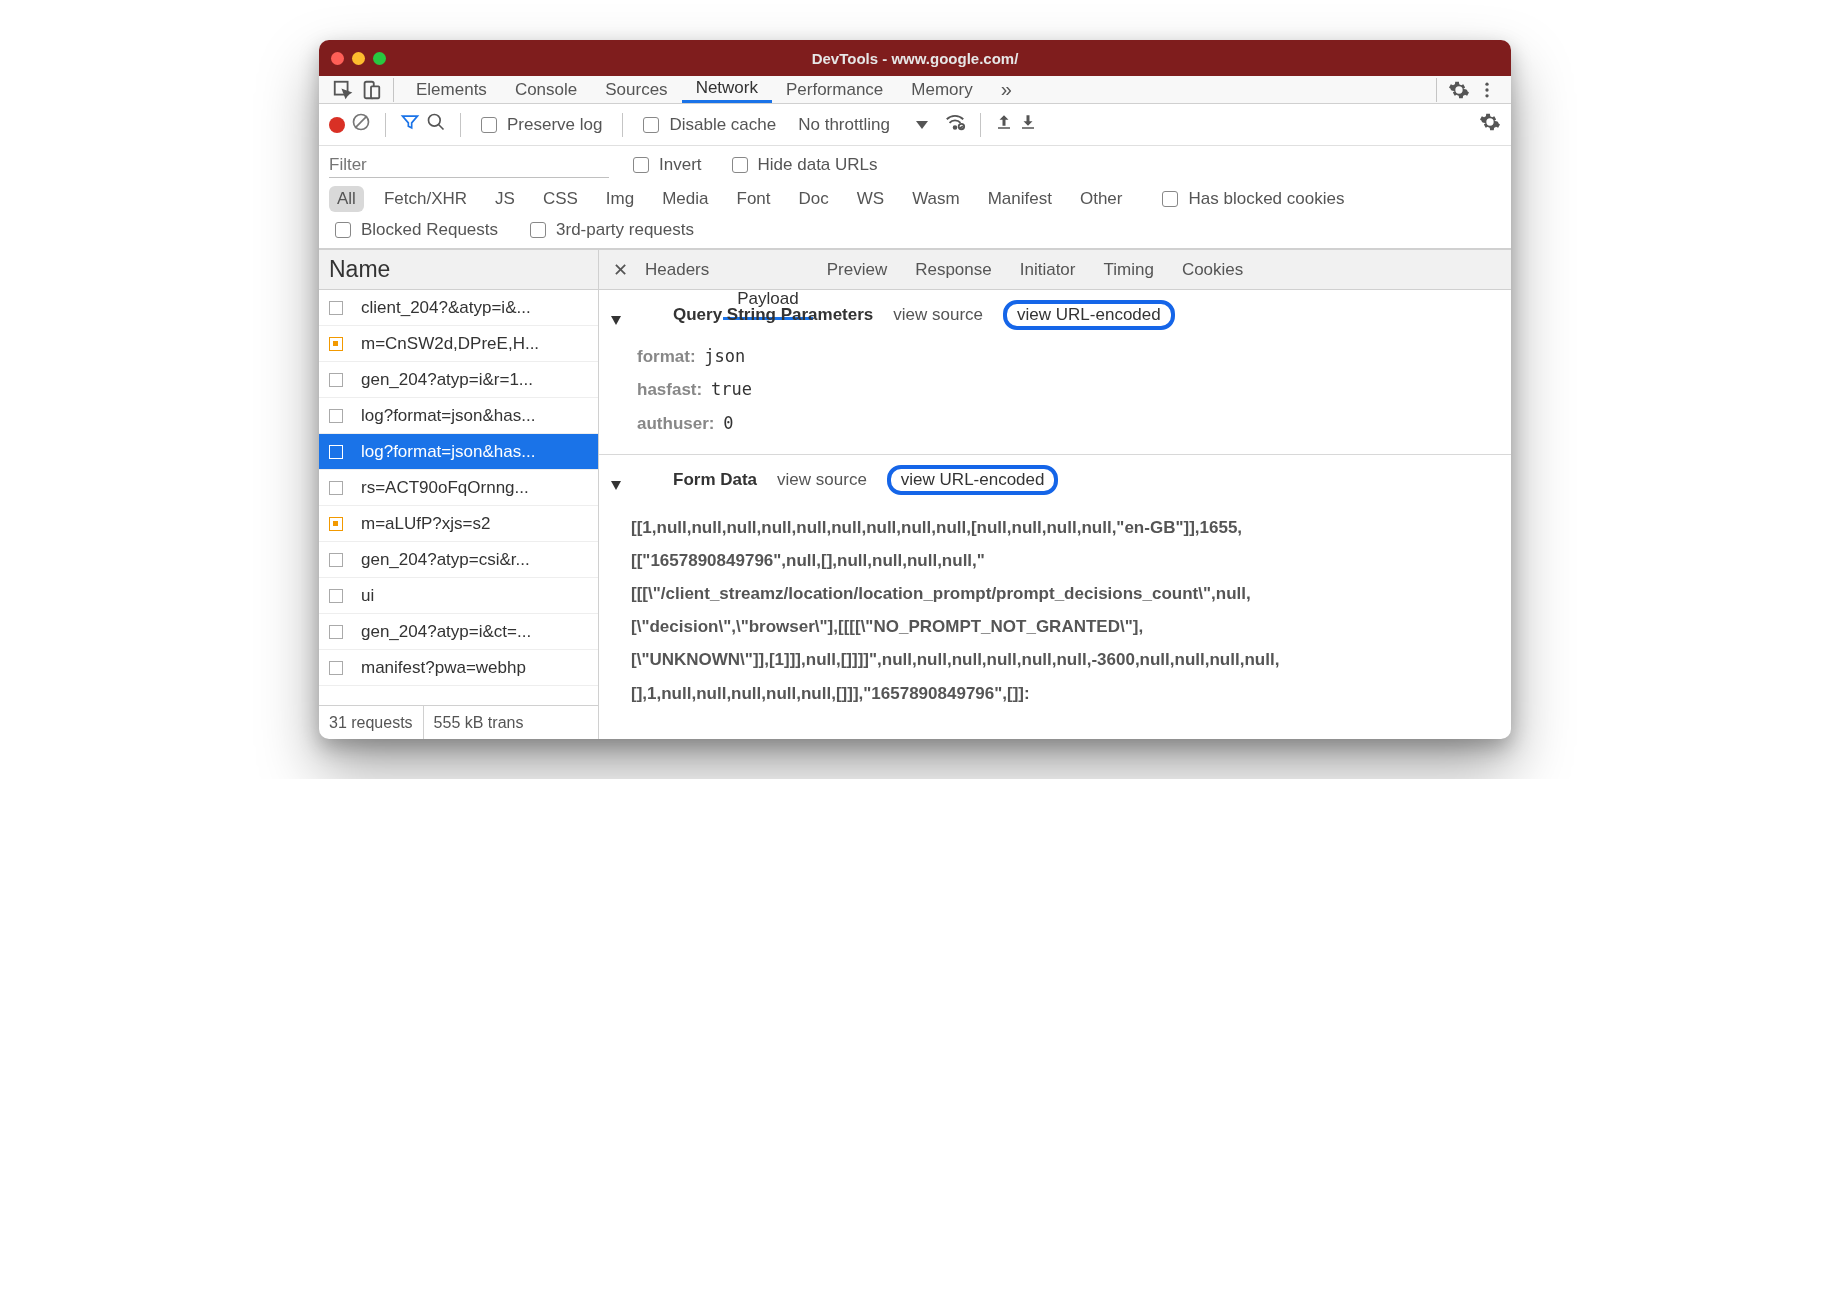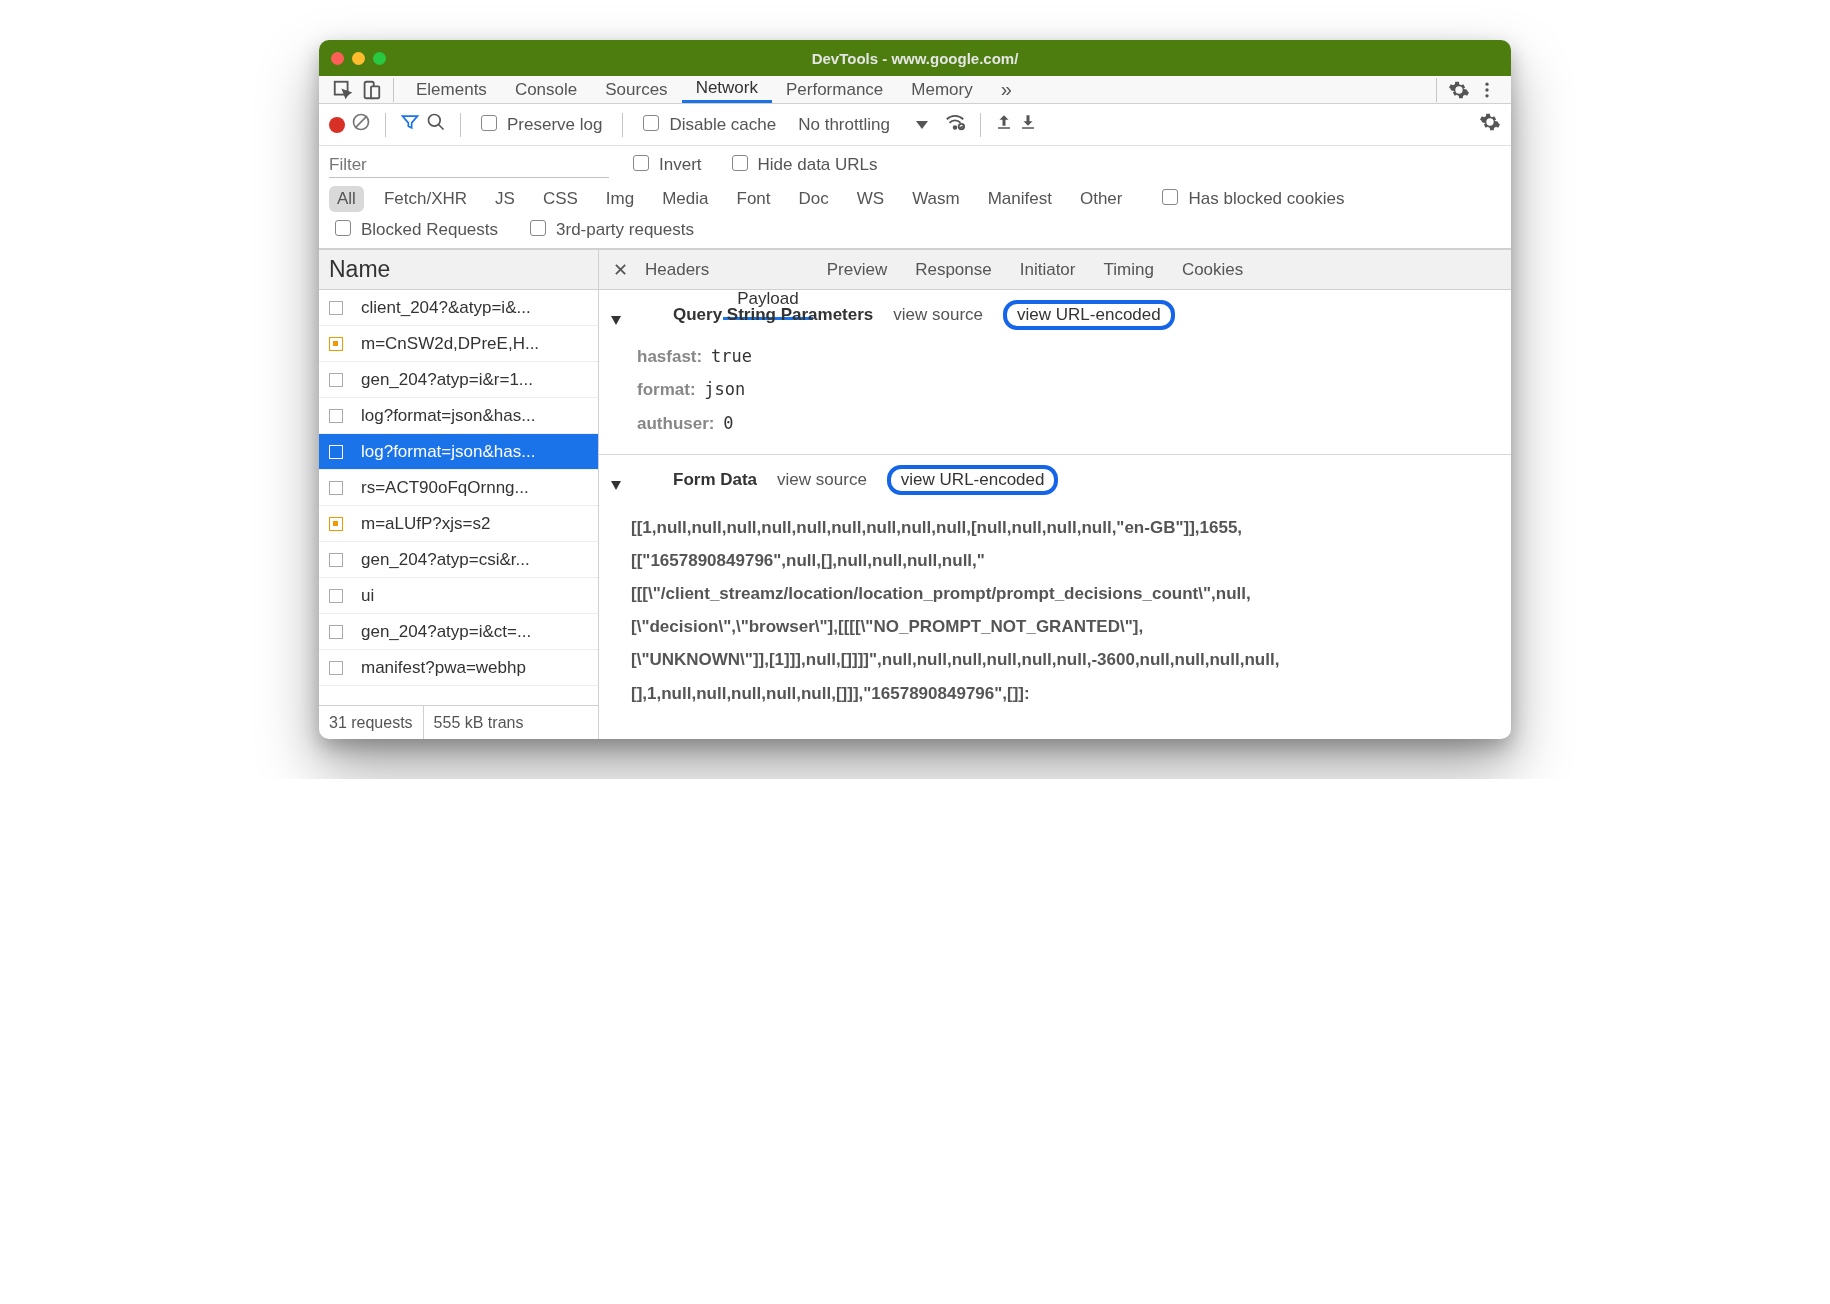--- a/index.html
+++ b/index.html
@@ -12,21 +12,21 @@
     padding: 40px;
   }
   .window {
     width: 1192px;
     border-radius: 10px;
     overflow: hidden;
     box-shadow: 0 30px 60px rgba(0,0,0,0.35), 0 8px 20px rgba(0,0,0,0.25);
     background: #fff;
   }
   .titlebar {
-    background: #4d7c0f;
+    background: #7f1d1d;
     height: 36px;
     display: flex;
     align-items: center;
     padding: 0 12px;
     position: relative;
   }
   .traffic { display: flex; gap: 8px; }
   .tl { width: 13px; height: 13px; border-radius: 50%; }
   .tl.red { background: #ff5f57; }
   .tl.yellow { background: #febc2e; }
@@ -40,21 +40,21 @@
   .top-tabs .iconbtn { width:28px; height:28px; display:flex; align-items:center; justify-content:center; color:#555;}
   .vdiv { width:1px; height:24px; background:#c5c5c5; margin:0 8px; }
   .tab { padding:0 14px; height:100%; display:flex; align-items:center; cursor:pointer; color:#555;}
   .tab.active { color:#333; font-weight:500; border-bottom:3px solid #1a73e8; margin-bottom:-1px;}
   .spacer { flex:1; }
 
   .toolbar { display:flex; align-items:center; height:42px; padding:0 10px; border-bottom:1px solid #e0e0e0; gap:6px; color:#555; font-size:17px;}
   .rec { width:16px; height:16px; border-radius:50%; background:#d93025; }
   .ban svg, .filtericon svg, .glass svg { width:20px; height:20px; }
   .cbox { width:16px; height:16px; border:1.5px solid #888; border-radius:3px; display:inline-block; vertical-align:middle; margin-right:6px;}
-  .label { display:flex; gap:4px; padding:0 6px; }
+  .label { display:flex; align-items:center; gap:4px; padding:0 6px; }
   .throttling { display:flex; align-items:center; gap:6px; padding:0 10px;}
   .caret-down { width:0;height:0;border-left:6px solid transparent;border-right:6px solid transparent;border-top:8px solid #555;}
 
   .filterbar { padding:6px 10px 8px; border-bottom:1px solid #d0d0d0; font-size:17px; color:#555;}
   .filterbar .row1 { display:flex; align-items:center; gap:18px; margin-bottom:8px;}
   .filterinput { width:280px; height:26px; border:none; border-bottom:1px solid #c0c0c0; font-size:17px; color:#555; outline:none; background:transparent;}
   .chips { display:flex; flex-wrap:wrap; align-items:center; gap:12px; }
   .chip { padding:3px 8px; border-radius:6px; cursor:pointer;}
   .chip.active { background:#d9d9d9; }
   .row3 { display:flex; gap:20px; margin-top:8px;}
@@ -324,22 +324,22 @@
         <div class="section">
           <div class="sechead">
             <div class="sectitle">
                 <div class="tri"></div>
                 <span>Query String Parameters</span>
               </div>
             <span class="link">view source</span>
             <span class="pill">view URL-encoded</span>
           </div>
           <div class="params" id="qparams">
+              <div><span class="pkey">format:</span> <span class="pval">json</span></div>
               <div><span class="pkey">hasfast:</span> <span class="pval">true</span></div>
-              <div><span class="pkey">format:</span> <span class="pval">json</span></div>
               <div><span class="pkey">authuser:</span> <span class="pval">0</span></div>
             </div>
         </div>
         <div class="section" style="border-bottom:none">
           <div class="sechead">
             <div class="sectitle">
                 <div class="tri"></div>
                 <span>Form Data</span>
               </div>
             <span class="link">view source</span>

